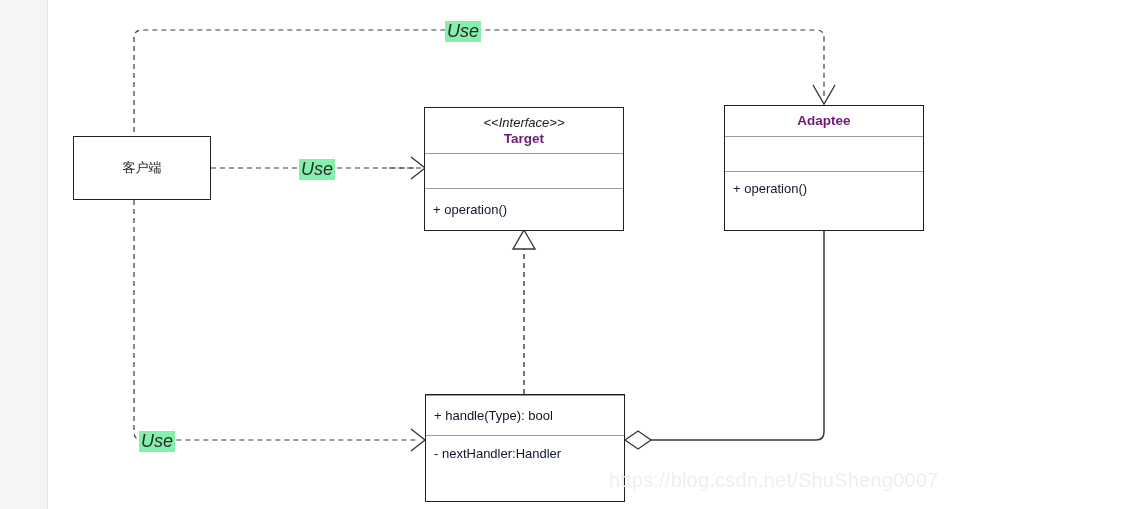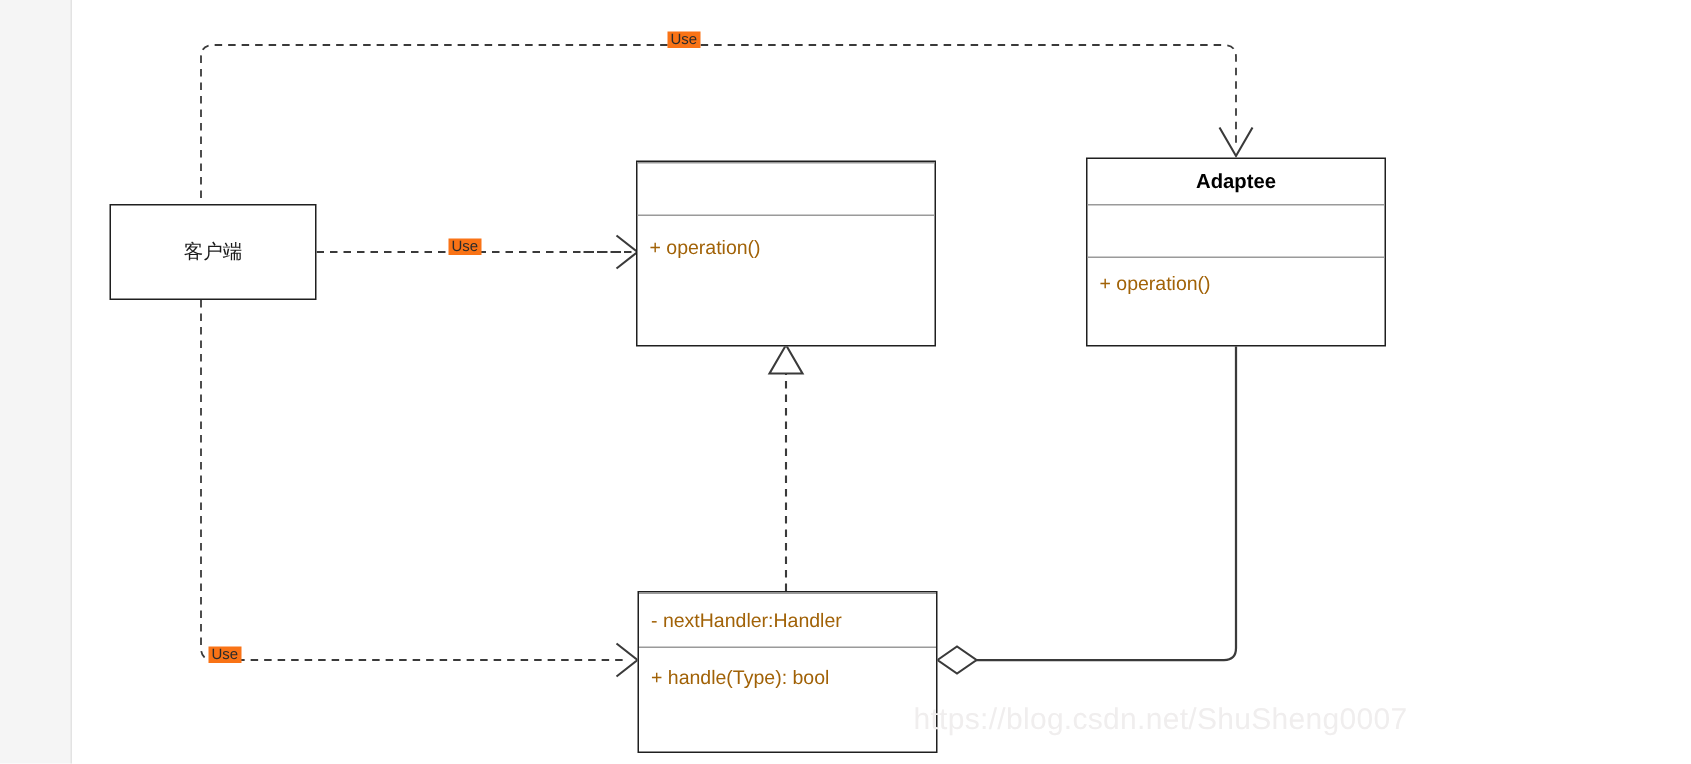--- a/index.html
+++ b/index.html
@@ -59,46 +59,47 @@
   .comp-body {
     padding-left: 8px;
     justify-content: flex-start;
   }
   .divider {
     border-top: 1.4px solid #9a9a9a;
   }
   .cls-name {
     font-size: 13.5px;
     font-weight: bold;
-    color: #000000;
+    color: #701a75;
     line-height: 16px;
   }
   .cls-stereotype {
     font-size: 13px;
     font-style: italic;
     color: #1a1a1a;
     line-height: 16px;
   }
   .member {
     font-size: 13px;
-    color: #a16207;
+    color: #0f172a;
     white-space: nowrap;
   }
   .plain-box-label {
     font-size: 13px;
     color: #1a1a1a;
   }
   
   .edge-label {
     position: absolute;
-    font-size: 10px;
+    font-size: 18px;
     color: #2b2b2b;
-    background: #f97316;
+    background: #86efac;
     padding: 0 2px;
     white-space: nowrap;
+    font-style: italic;
   }
   
   .watermark {
     position: absolute;
     font-size: 20px;
     color: #f0eeee;
     white-space: nowrap;
     letter-spacing: 0.2px;
   }
   svg.wires {
@@ -156,43 +157,47 @@
       </g>
     </svg>
 
     <div class="uml-box" style="left:24px; top:136px; width:138px; height:64px;">
       <div class="uml-compartment comp-title" style="height:100%;">
         <span class="plain-box-label">客户端</span>
       </div>
     </div>
 
     <div class="uml-box" style="left:375px; top:107px; width:200px; height:124px;">
+      <div class="uml-compartment comp-title" style="height:45px;">
+        <span class="cls-stereotype">&lt;&lt;Interface&gt;&gt;</span>
+        <span class="cls-name">Target</span>
+      </div>
       <div class="uml-compartment comp-body divider" style="height:35px;"></div>
       <div class="uml-compartment comp-body divider" style="height:42px;">
         <span class="member">+ operation()</span>
       </div>
     </div>
 
     <div class="uml-box" style="left:675px; top:105px; width:200px; height:126px;">
       <div class="uml-compartment comp-title" style="height:30px;">
         <span class="cls-name">Adaptee</span>
       </div>
       <div class="uml-compartment comp-body divider" style="height:35px;"></div>
       <div class="uml-compartment comp-body divider" style="height:57px; align-items:flex-start; padding-top:9px;">
         <span class="member">+ operation()</span>
       </div>
     </div>
 
     <div class="uml-box" style="left:376px; top:394px; width:200px; height:108px;">
+      <div class="uml-compartment comp-body divider" style="height:40px;">
+        <span class="member">+ handle(Type): bool</span>
+      </div>
       <div class="uml-compartment comp-body divider" style="height:36px;">
         <span class="member">- nextHandler:Handler</span>
       </div>
-      <div class="uml-compartment comp-body divider" style="height:40px;">
-        <span class="member">+ handle(Type): bool</span>
-      </div>
     </div>
 
     <div class="edge-label" style="left:396px; top:21px;">Use</div>
 
     <div class="edge-label" style="left:250px; top:159px;">Use</div>
 
     <div class="edge-label" style="left:90px; top:431px;">Use</div>
 
     <div class="watermark" style="left:540px; top:469px;margin-left:20px;">https://blog.csdn.net/ShuSheng0007</div>
 

